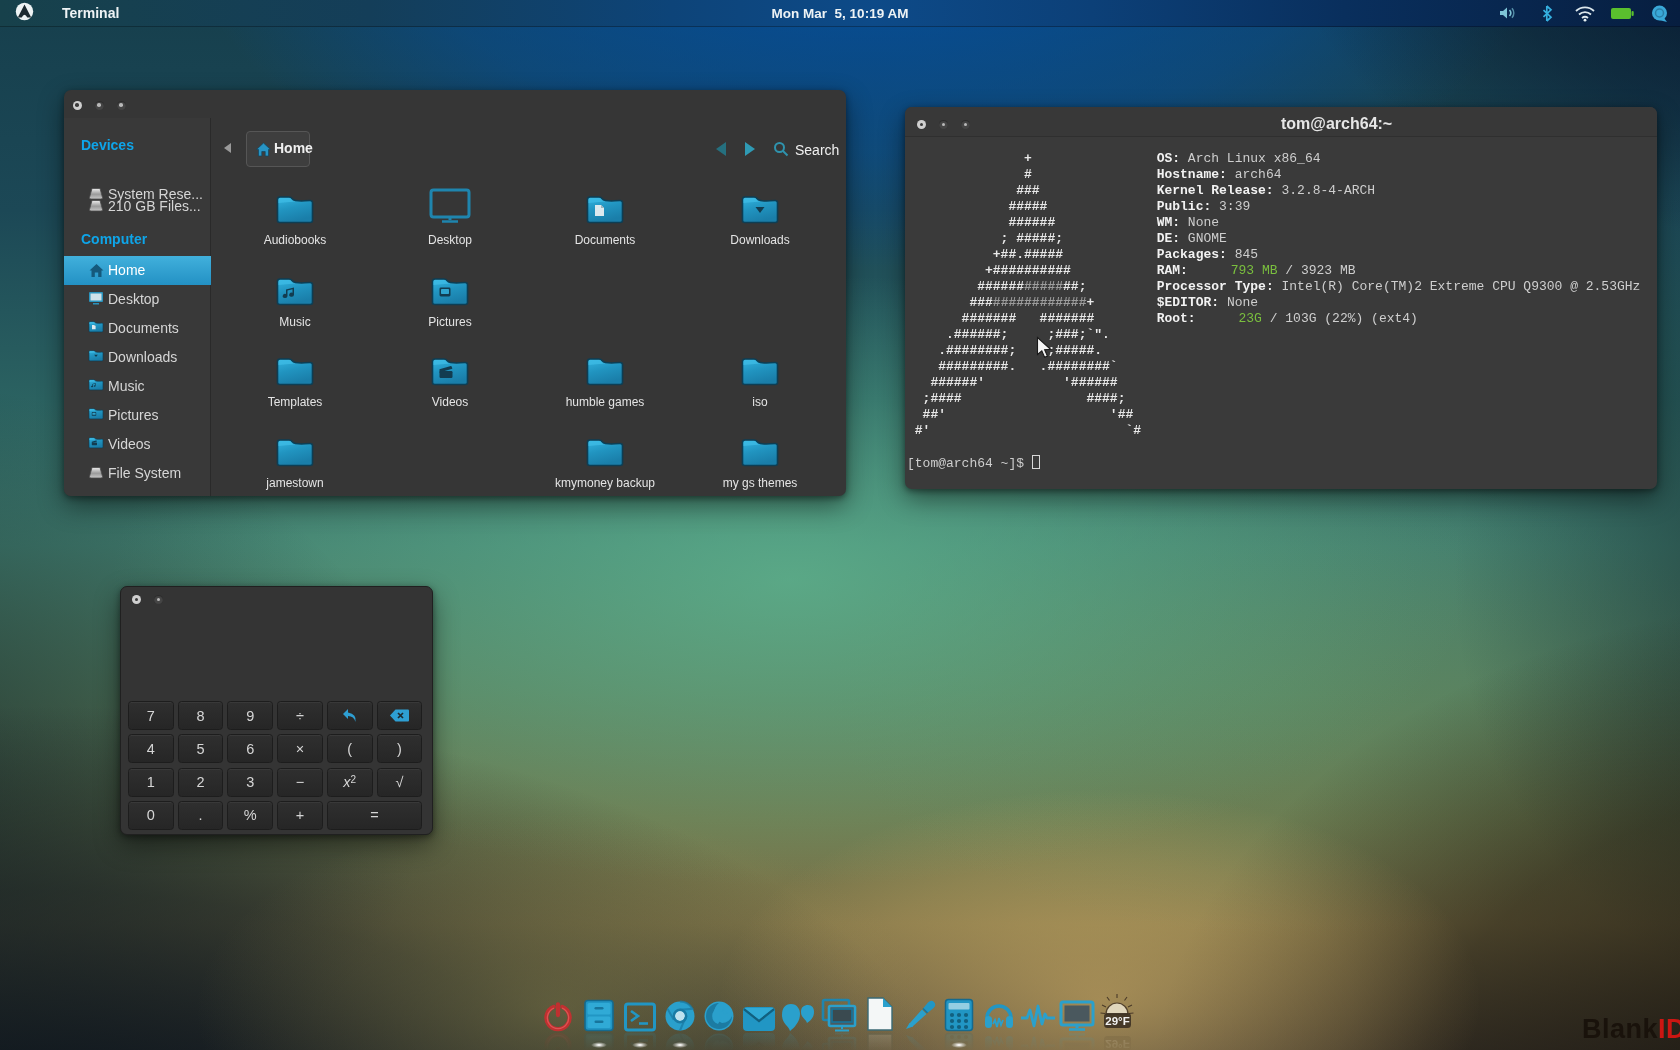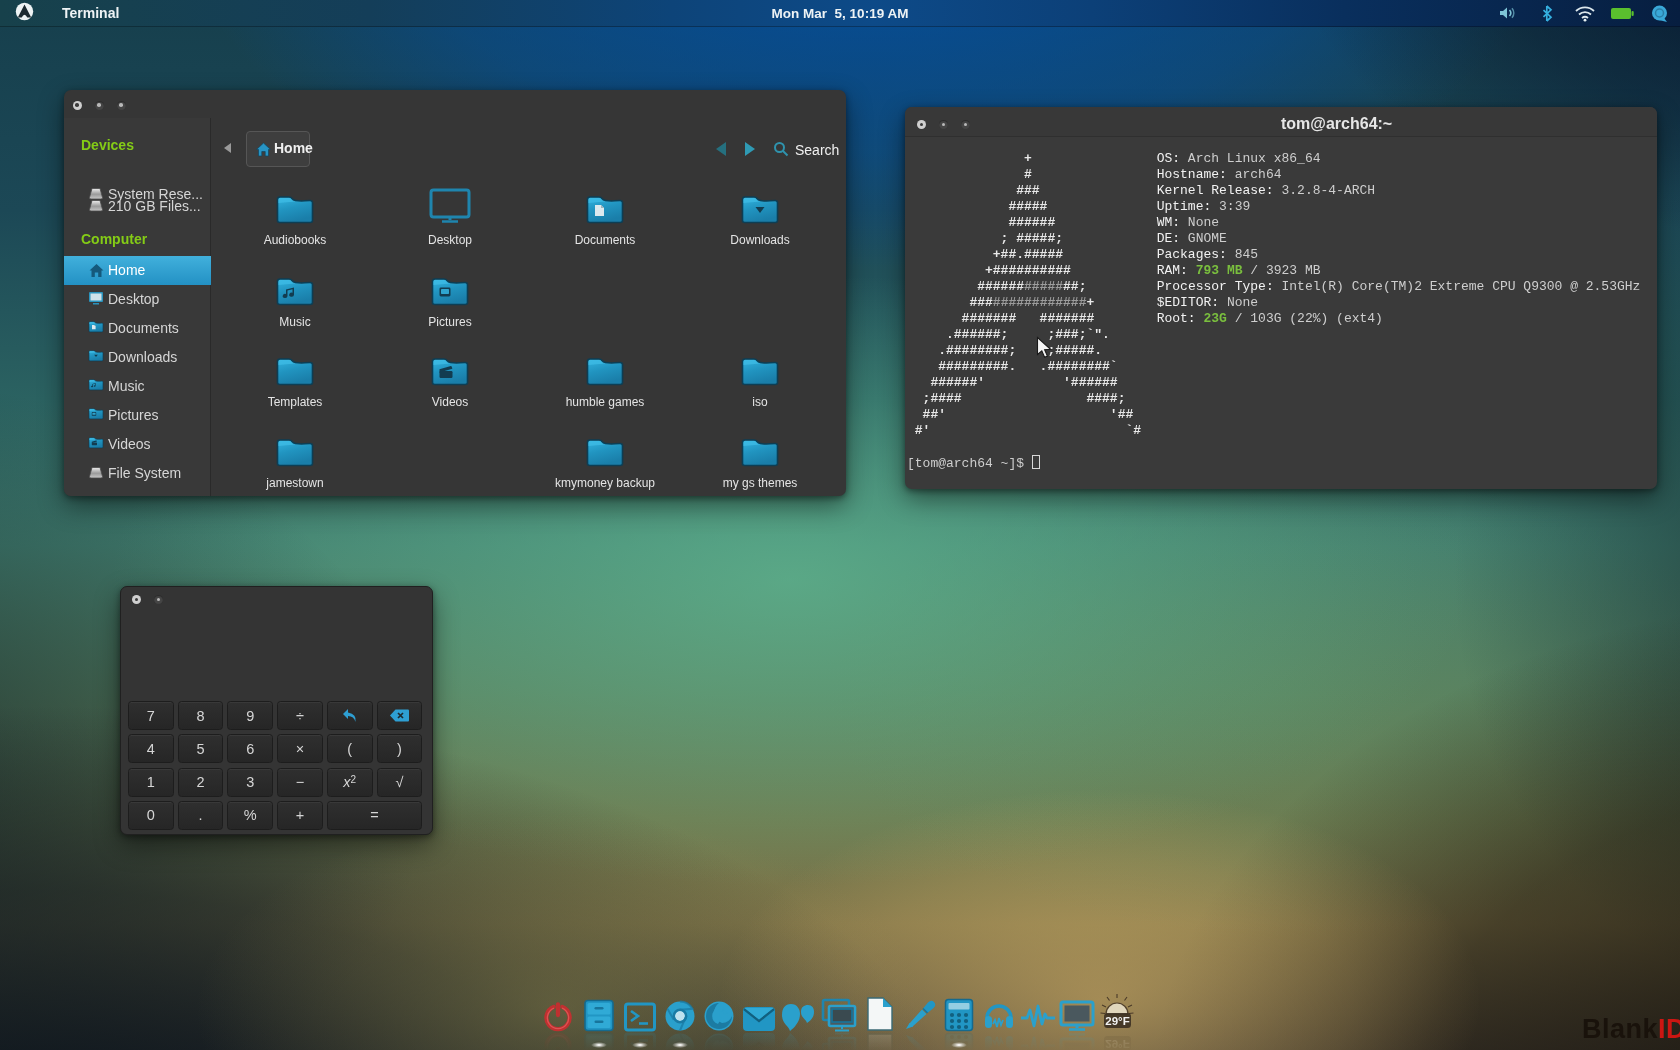--- a/index.html
+++ b/index.html
@@ -31,21 +31,21 @@
 .tbi { position:absolute; top:5px; }
 
 .win { position:absolute; border-radius:7px; box-shadow:0 2px 6px rgba(0,0,0,0.42), 0 10px 26px rgba(0,0,0,0.46); }
 .wbtn { position:absolute; width:9px; height:9px; border-radius:50%; }
 .wbtn i { position:absolute; left:2.7px; top:2.7px; width:3.6px; height:3.6px; border-radius:50%; display:block; }
 .wbtn.lt { background:#cfcfcf; } .wbtn.lt i { background:#3a3a3a; }
 .wbtn.dk { background:#454545; box-shadow:inset 0 1px 1px rgba(0,0,0,0.4); } .wbtn.dk i { background:#b9b9b9; }
 
 #fm { left:64px; top:90px; width:782px; height:406px; background:#363636; }
 #fm-side { position:absolute; left:0; top:28px; width:147px; height:378px; background:#393939; border-right:1px solid #2a2a2a; border-radius:0 0 0 7px;}
-.shead { position:absolute; left:17px; font-size:14px; font-weight:bold; color:#84cc16; }
+.shead { position:absolute; left:17px; font-size:14px; font-weight:bold; color:#0ea5e9; }
 .srow { position:absolute; left:0; width:147px; height:29px; }
 .srow .sic { position:absolute; left:24px; top:6.5px; }
 .srow .slb { position:absolute; left:44px; top:6.5px; font-size:14px; color:#d6d6d6; white-space:nowrap; }
 #fm-sel { position:absolute; left:0; top:165.5px; width:147px; height:29px;
   background:linear-gradient(180deg,#41b0dc 0%,#2391c4 100%); }
 #fm-sel .sic { position:absolute; left:24px; top:7px; }
 #fm-sel .slb { position:absolute; left:44px; top:6.5px; font-size:14px; color:#ffffff; }
 #fm-back { position:absolute; left:160px; top:53px; width:0; height:0; border:5px solid transparent; border-right:7px solid #9a9a9a; border-left:none; }
 #fm-crumb { position:absolute; left:182px; top:41px; width:64px; height:36px; background:#3e3e3e; border:1px solid #565656; border-radius:4px; }
 #fm-crumb .hi { position:absolute; left:8px; top:10px; }
@@ -56,23 +56,23 @@
 .cell { position:absolute; width:150px; height:70px; }
 .cell .ci { position:absolute; left:0; width:150px; top:0; height:34px; display:flex; align-items:flex-end; justify-content:center; }
 .cell .cl { position:absolute; top:43px; width:150px; text-align:center; font-size:12px; color:#e4e4e4; white-space:nowrap; }
 
 #term { left:905px; top:107px; width:752px; height:382px; background:#3a3a3a; }
 #term-title { position:absolute; left:0; top:0; width:100%; height:30px; background:#383838; border-radius:7px 7px 0 0; border-bottom:1px solid #2f2f2f;}
 #term-title .tt { position:absolute; left:376px; top:8px; font-size:16px; font-weight:bold; color:#e6e6e6; }
 #term pre { position:absolute; left:2px; top:44px; font-family:"Liberation Mono", monospace; font-size:13px; line-height:16px; }
 #term pre .w { color:#e8e8e8; font-weight:bold; }
 #term pre .d { color:#9d9d9d; font-weight:bold; }
-#term pre .b { color:#f2f2f2; font-weight:normal; }
+#term pre .b { color:#f2f2f2; font-weight:bold; }
 #term pre .v { color:#cecece; }
-#term pre .g { color:#7abf3e; font-weight:bold; }
+#term pre .g { color:#7abf3e; font-weight:normal;margin-left:35px; }
 #term pre .cur { display:inline-block; width:8px; height:14px; border:1.4px solid #d8d8d8; vertical-align:-2px; }
 
 #calc { left:120px; top:586px; width:313px; height:249px; background:#343434; border:1px solid #202020; }
 .cb { position:absolute; height:29px; background:linear-gradient(180deg,#2f2f2f,#262626);
   border:1px solid #1d1d1d; border-radius:3.5px; color:#d6d6d6; font-size:14.5px;
   display:flex; align-items:center; justify-content:center; box-shadow:inset 0 1px 0 rgba(255,255,255,0.05); }
 .cb sup { font-size:10px; margin-top:-6px; }
 .cb i { font-style:italic; }
 
 .di { position:absolute; bottom:18px; transform:translateX(-50%); }
@@ -426,21 +426,21 @@
     </div>
   <div class="wbtn dk" style="left:34px;top:13px">
       <i></i>
     </div>
   <div class="wbtn dk" style="left:56px;top:13px">
       <i></i>
     </div>
 <pre><span class="w">               +</span>                <span class="b">OS:</span><span class="v"> Arch Linux x86_64</span>
 <span class="w">               #</span>                <span class="b">Hostname:</span><span class="v"> arch64</span>
 <span class="w">              ###</span>               <span class="b">Kernel Release:</span><span class="v"> 3.2.8-4-ARCH</span>
-<span class="w">             #####</span>              <span class="b">Uptime:</span><span class="v"> 3:39</span>
+<span class="w">             #####</span>              <span class="b">Public:</span><span class="v"> 3:39</span>
 <span class="w">             ######</span>             <span class="b">WM:</span><span class="v"> None</span>
 <span class="w">            ; #####;</span>            <span class="b">DE:</span><span class="v"> GNOME</span>
 <span class="w">           +##.#####</span>            <span class="b">Packages:</span><span class="v"> 845</span>
 <span class="w">          +##########</span>           <span class="b">RAM:</span><span class="v"> </span><span class="g">793 MB</span><span class="v"> / 3923 MB</span>
 <span class="w">         ######</span><span class="d">#####</span><span class="w">##;</span>         <span class="b">Processor Type:</span><span class="v"> Intel(R) Core(TM)2 Extreme CPU Q9300 @ 2.53GHz</span>
 <span class="w">        ###</span><span class="d">############</span><span class="w">+</span>        <span class="b">$EDITOR:</span><span class="v"> None</span>
 <span class="w">       #######   #######</span>        <span class="b">Root:</span><span class="v"> </span><span class="g">23G</span><span class="v"> / 103G (22%) (ext4)</span>
 <span class="w">     .######;     ;###;`".</span>
 <span class="w">    .########;    ;#####.</span>
 <span class="w">    #########.   .########`</span>

